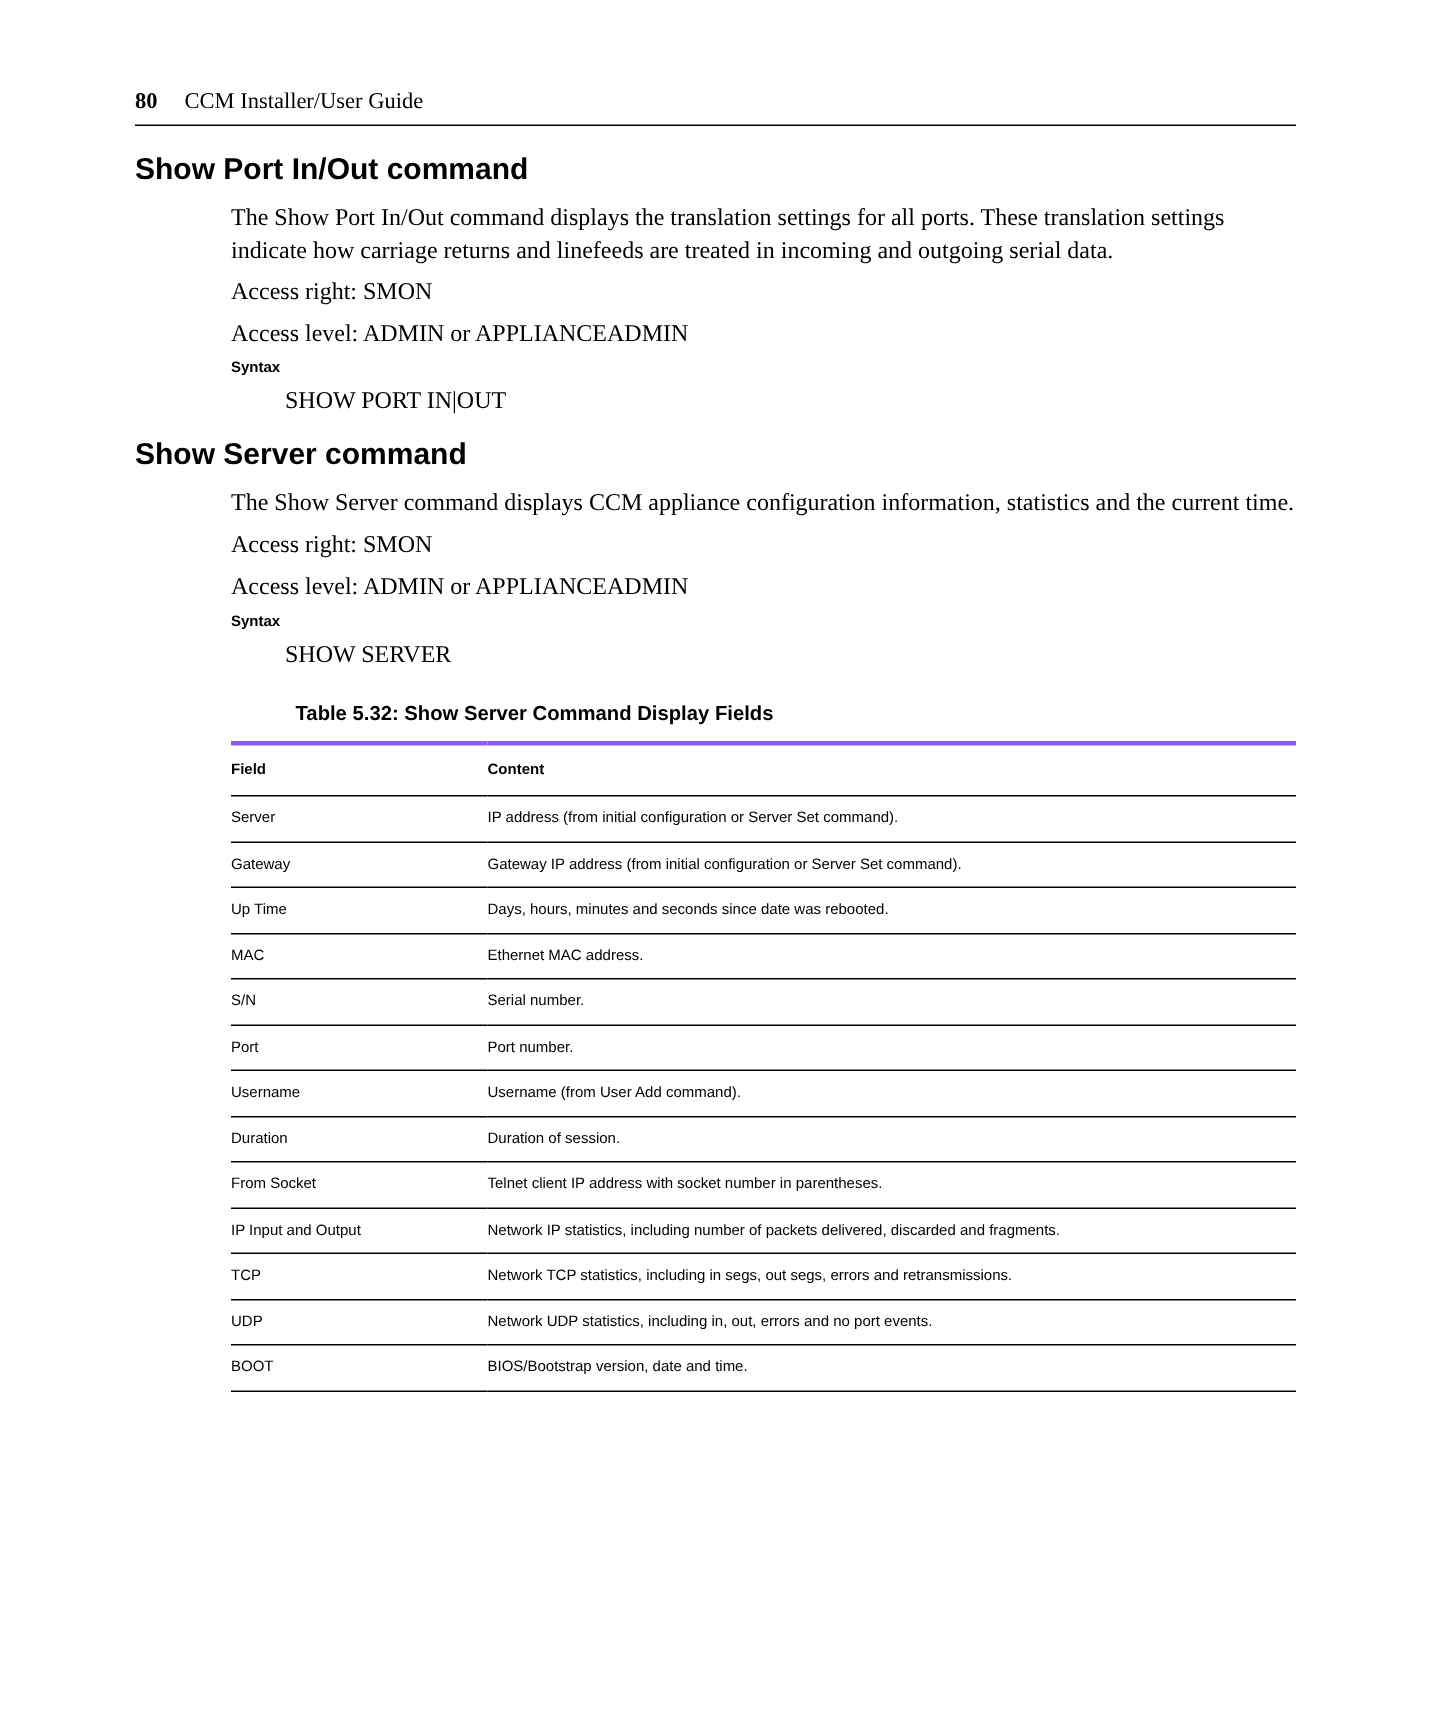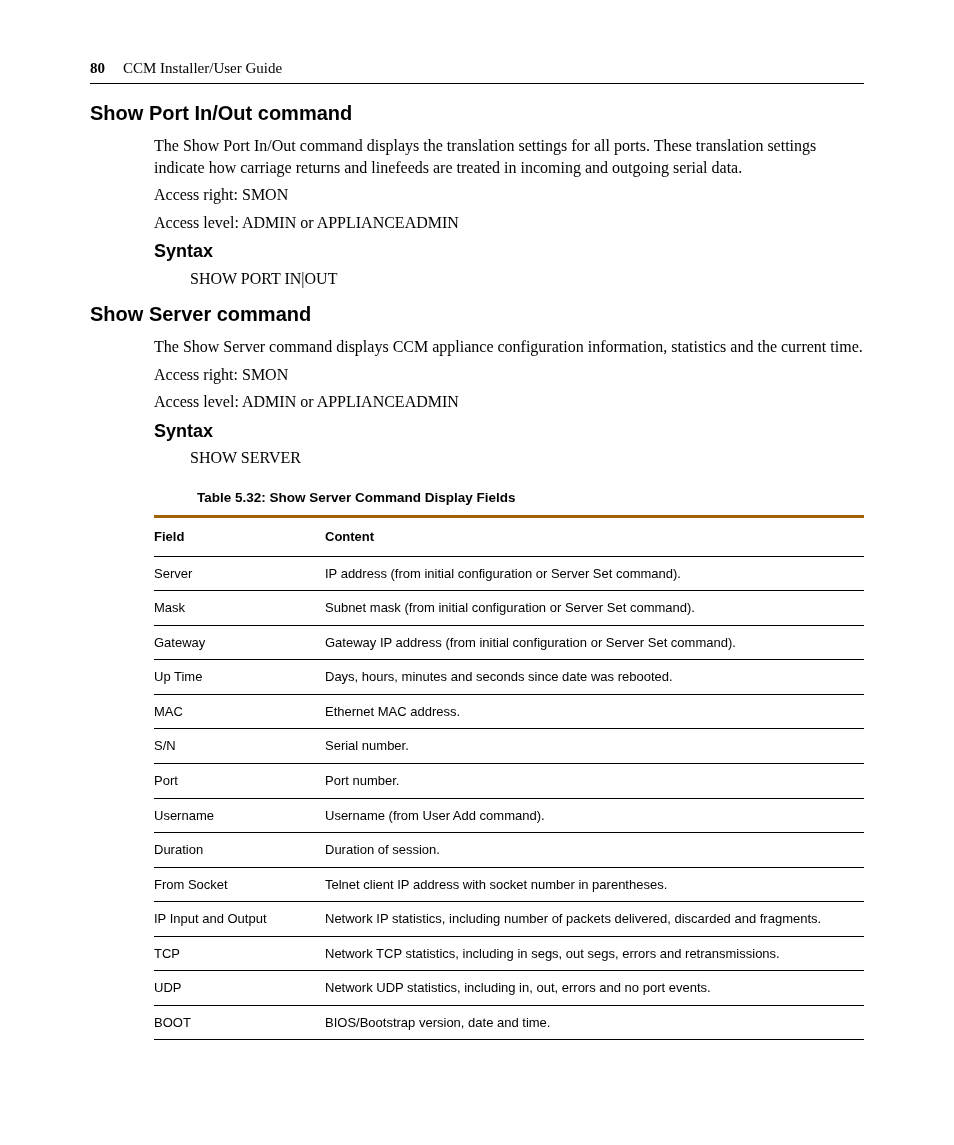--- a/index.html
+++ b/index.html
@@ -39,21 +39,21 @@
     margin-left: 64px;
     font-size: 16px;
     line-height: 1.35;
   }
   .para {
     margin-bottom: 6px;
   }
   .sub-label {
     font-family: Arial, Helvetica, sans-serif;
     font-weight: bold;
-    font-size: 18px;
+    font-size: 10px;
     margin-top: 6px;
     margin-bottom: 4px;
   }
   .syntax-line {
     margin-left: 36px;
     font-family: "Times New Roman", serif;
     font-size: 16px;
     margin-bottom: 10px;
   }
   .table-caption {
@@ -61,22 +61,22 @@
     font-weight: bold;
     font-size: 13.5px;
     margin-top: 20px;
     margin-bottom: 8px;
     margin-left: 43px;
   }
   table.fields {
     width: 100%;
     border-collapse: collapse;
     font-family: Arial, Helvetica, sans-serif;
-    font-size: 13px;
-    border-top: 3px solid #a16207;
+    font-size: 10px;
+    border-top: 3px solid #8b5cf6;
   }
   table.fields th {
     text-align: left;
     font-weight: bold;
     padding: 10px 6px 10px 0;
     border-bottom: 1px solid #000;
   }
   table.fields td {
     padding: 8px 6px 8px 0;
     border-bottom: 1px solid #000;
@@ -118,24 +118,20 @@
         <th>Field</th>
         <th>Content</th>
       </tr>
     </thead>
     <tbody id="fields-body">
         <tr>
           <td class="field-col">Server</td>
           <td>IP address (from initial configuration or Server Set command).</td>
         </tr>
         <tr>
-          <td class="field-col">Mask</td>
-          <td>Subnet mask (from initial configuration or Server Set command).</td>
-        </tr>
-        <tr>
           <td class="field-col">Gateway</td>
           <td>Gateway IP address (from initial configuration or Server Set command).</td>
         </tr>
         <tr>
           <td class="field-col">Up Time</td>
           <td>Days, hours, minutes and seconds since date was rebooted.</td>
         </tr>
         <tr>
           <td class="field-col">MAC</td>
           <td>Ethernet MAC address.</td>

